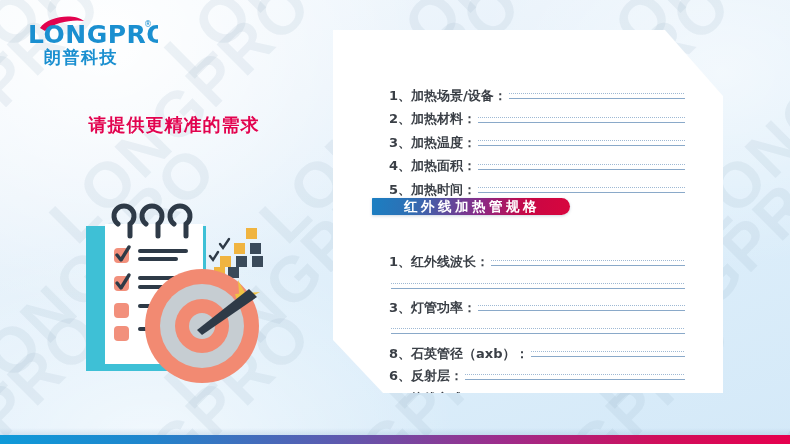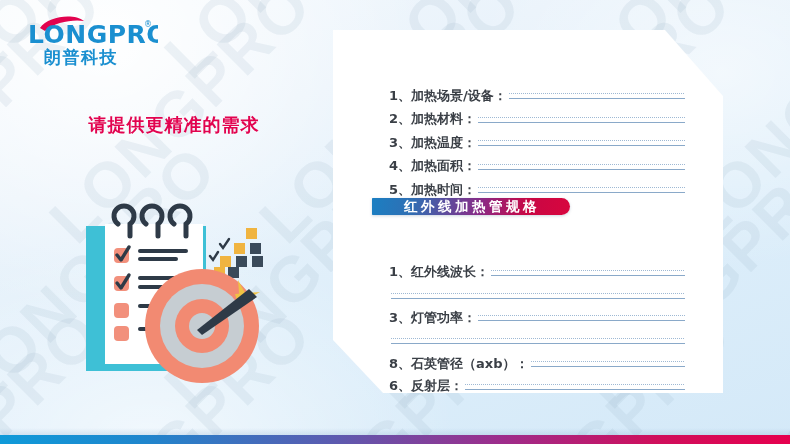--- a/index.html
+++ b/index.html
@@ -78,21 +78,21 @@
   }
   .fnum{flex:0 0 auto;white-space:nowrap;letter-spacing:0px;padding-bottom:2px;}
   .fline{
     flex:1 1 auto;margin-left:2px;margin-bottom:3px;height:7px;
     border-bottom:1px solid #8aa9c9;
     background-image:linear-gradient(to right,#9fb9d4 1px,transparent 1px);
     background-size:2px 1px;background-repeat:repeat-x;background-position:0 2px;
   }
 
   #list-a{top:55px;padding-left:56px;padding-right:38px;}
-  #list-b{top:222px;padding-left:56px;padding-right:38px;margin-top:10px;}
+  #list-b{top:222px;padding-left:56px;padding-right:38px;}
   #list-a .frow{height:23.5px;}
   #list-b .frow{height:22.8px;}
 
   
   #banner{
     position:absolute;left:39px;top:168px;
     height:17px;min-width:198px;
     background:linear-gradient(100deg,#1b7fc2 0%,#2f6fb4 20%,#8a2a86 55%,#c80744 78%,#d8063e 100%);
     border-radius:1px 13px 13px 1px;
     display:flex;align-items:center;justify-content:center;

